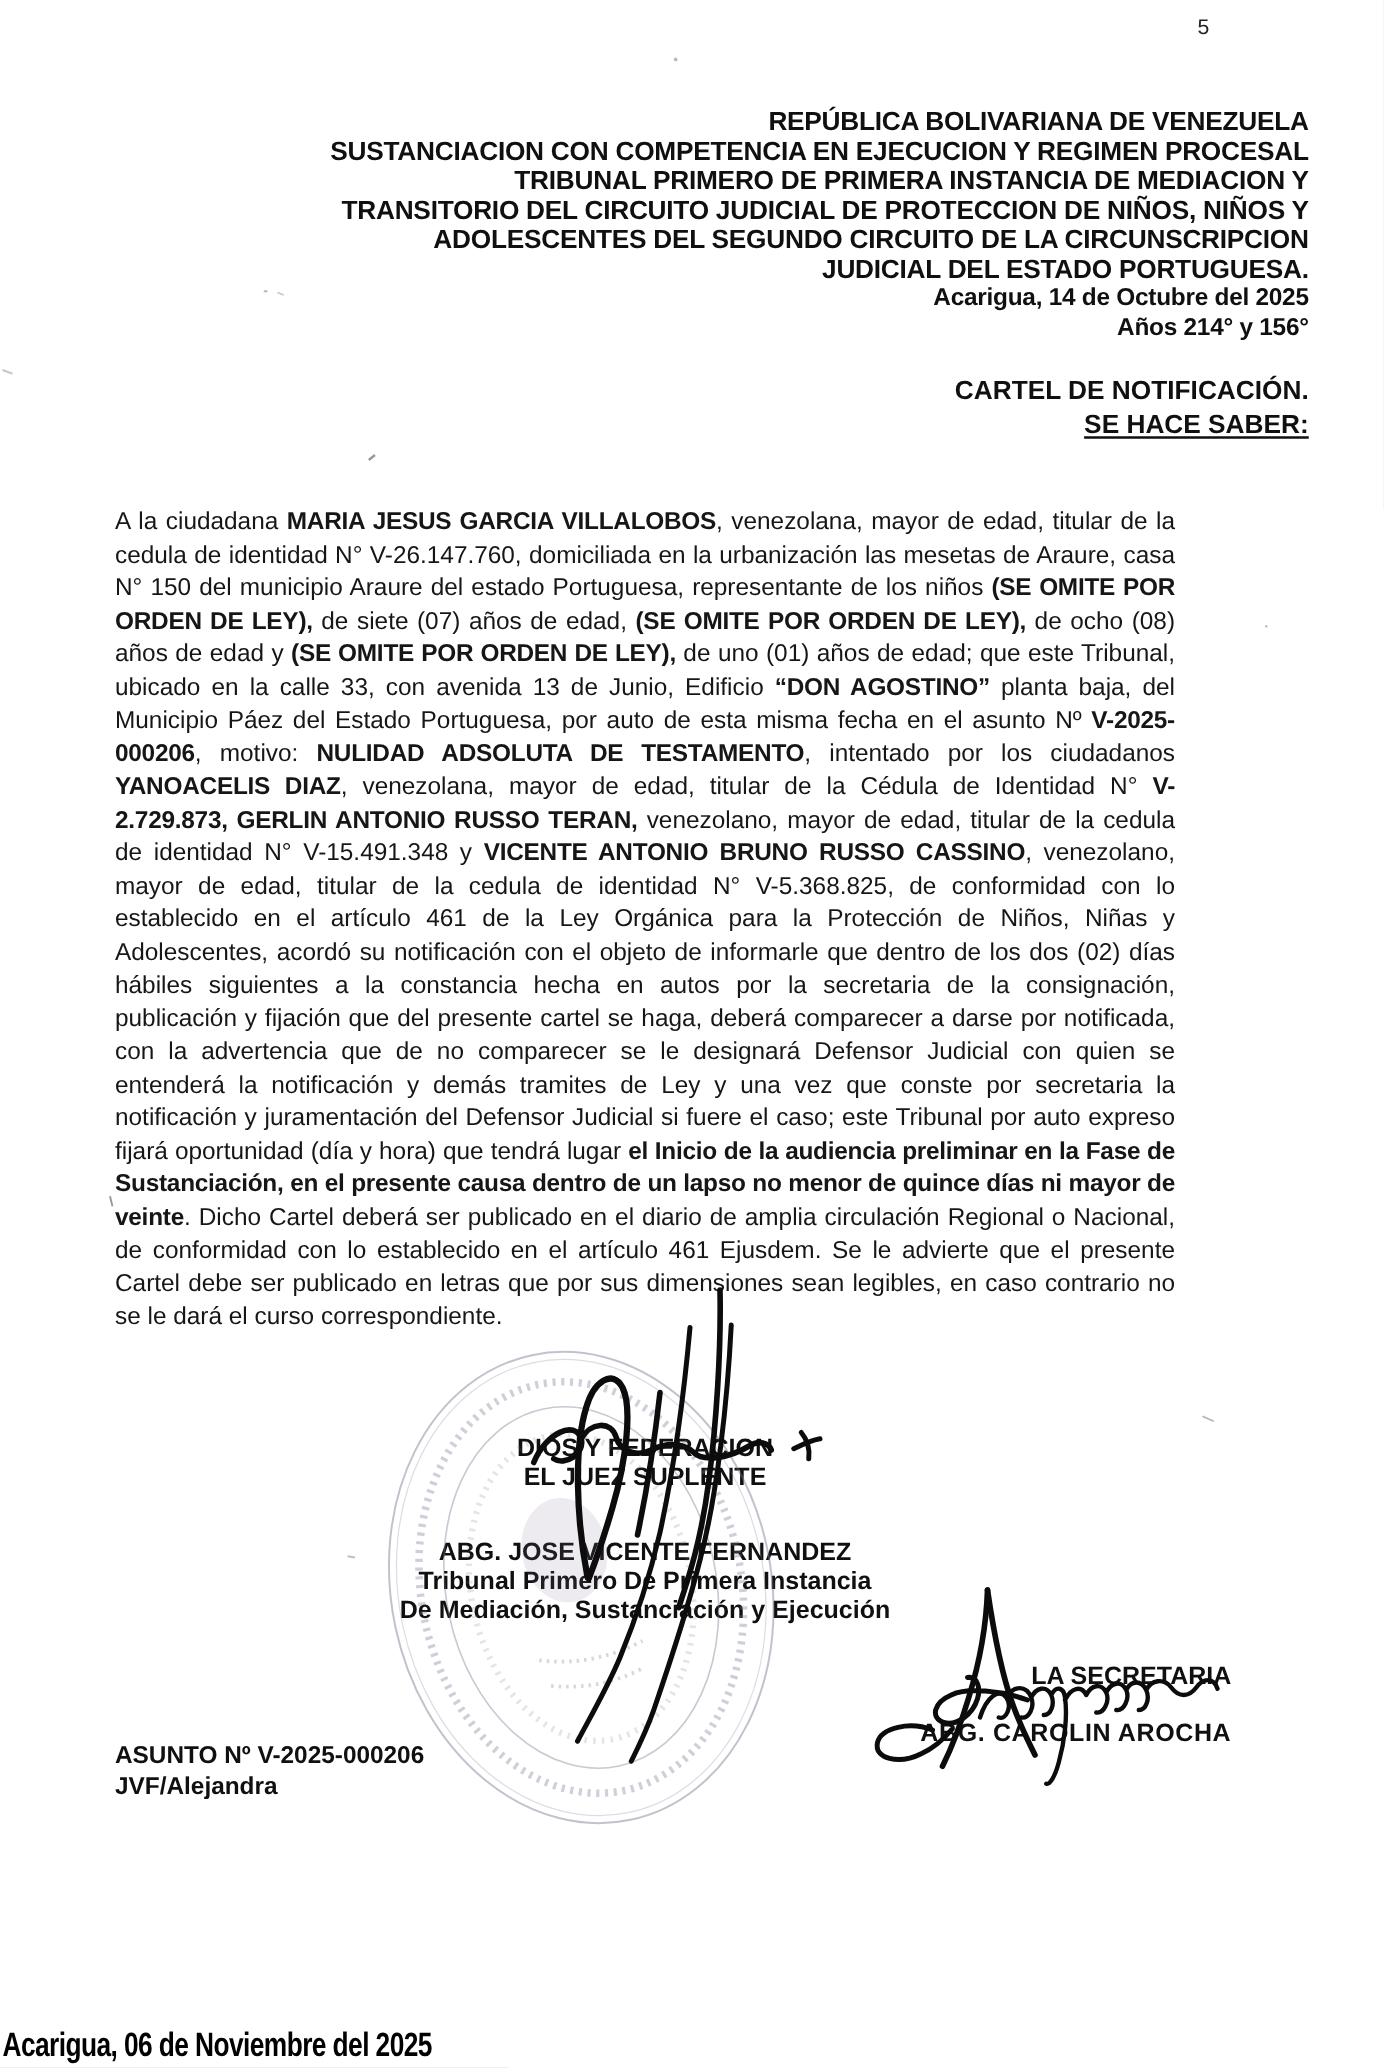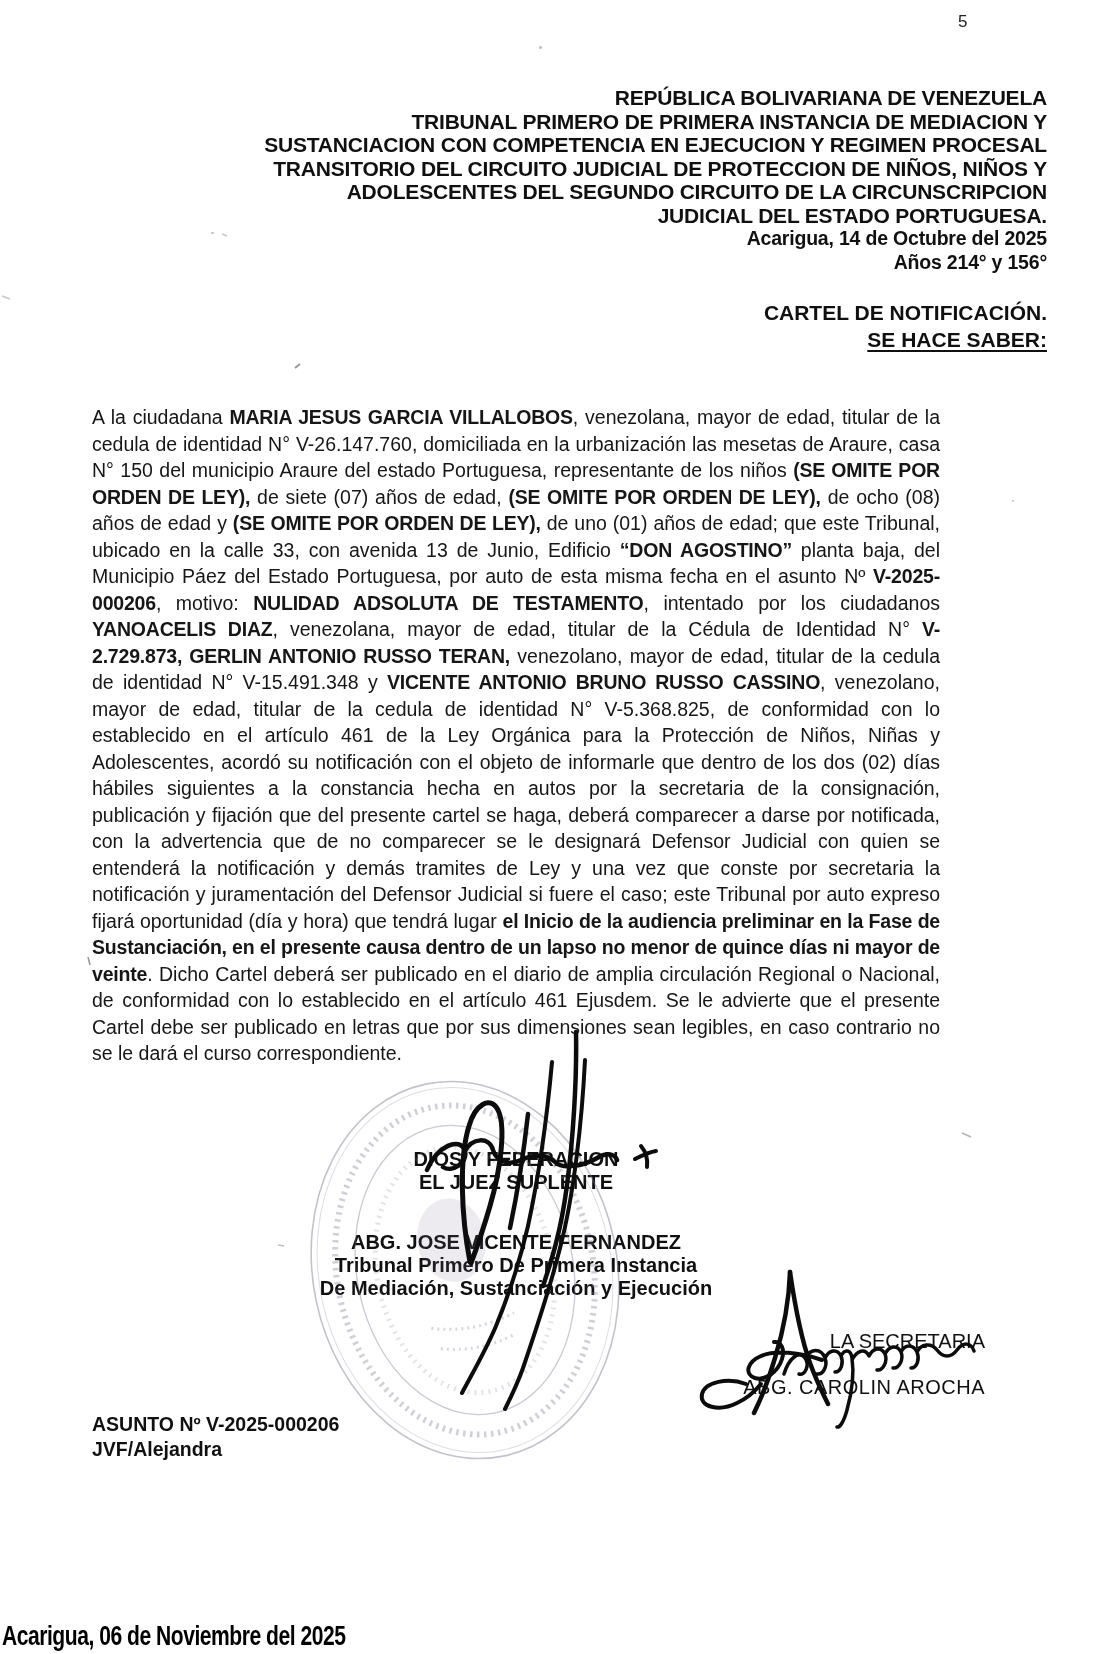--- a/index.html
+++ b/index.html
@@ -43,29 +43,28 @@
   .notice-body b{letter-spacing:-0.2px;}
   .closing{
     position:absolute;top:1148px;left:92px;width:848px;
     text-align:center;font-weight:bold;
     font-size:20px;line-height:23px;
     color:#101010;
   }
   .closing .sig-gap{height:37px;}
   .secretary{
     position:absolute;top:1330px;left:645px;width:340px;
-    text-align:right;font-weight:normal;font-size:20px;line-height:23px;
+    text-align:right;font-weight:bold;font-size:20px;line-height:23px;
     color:#101010;
   }
   .secretary .name{margin-top:23px;letter-spacing:0.5px;}
   .reference{
     position:absolute;top:1392px;left:92px;
     font-weight:bold;font-size:19.5px;line-height:25px;
     color:#101010;
-    margin-top:20px;
   }
   .pub-date{
     position:absolute;left:2px;top:1621px;
     font-weight:bold;font-size:27px;letter-spacing:-0.6px;
     transform:scaleX(0.78);transform-origin:0 0;
     color:#000;
     white-space:nowrap;
   }
   .newspaper-logo{
     position:absolute;left:921px;top:1604px;width:186px;height:50px;
@@ -87,22 +86,22 @@
 </style>
 </head>
 <body>
 
 <div class="page">
 
   <div class="page-number">5</div>
 
   <div class="court-header">
     <div>REPÚBLICA BOLIVARIANA DE VENEZUELA</div>
+    <div>SUSTANCIACION CON COMPETENCIA EN EJECUCION Y REGIMEN PROCESAL</div>
     <div>TRIBUNAL  PRIMERO DE PRIMERA INSTANCIA  DE MEDIACION Y</div>
-    <div>SUSTANCIACION CON COMPETENCIA EN EJECUCION Y REGIMEN PROCESAL</div>
     <div>TRANSITORIO DEL CIRCUITO JUDICIAL DE PROTECCION DE NIÑOS, NIÑOS Y</div>
     <div>ADOLESCENTES DEL SEGUNDO CIRCUITO DE LA CIRCUNSCRIPCION</div>
     <div>JUDICIAL DEL ESTADO PORTUGUESA.</div>
     <div class="sub">Acarigua, 14 de Octubre del 2025</div>
     <div class="sub">Años 214° y 156°</div>
   </div>
 
   <div class="notice-heading">
     <div>CARTEL DE NOTIFICACIÓN.</div>
     <div class="underlined">SE HACE SABER:</div>

